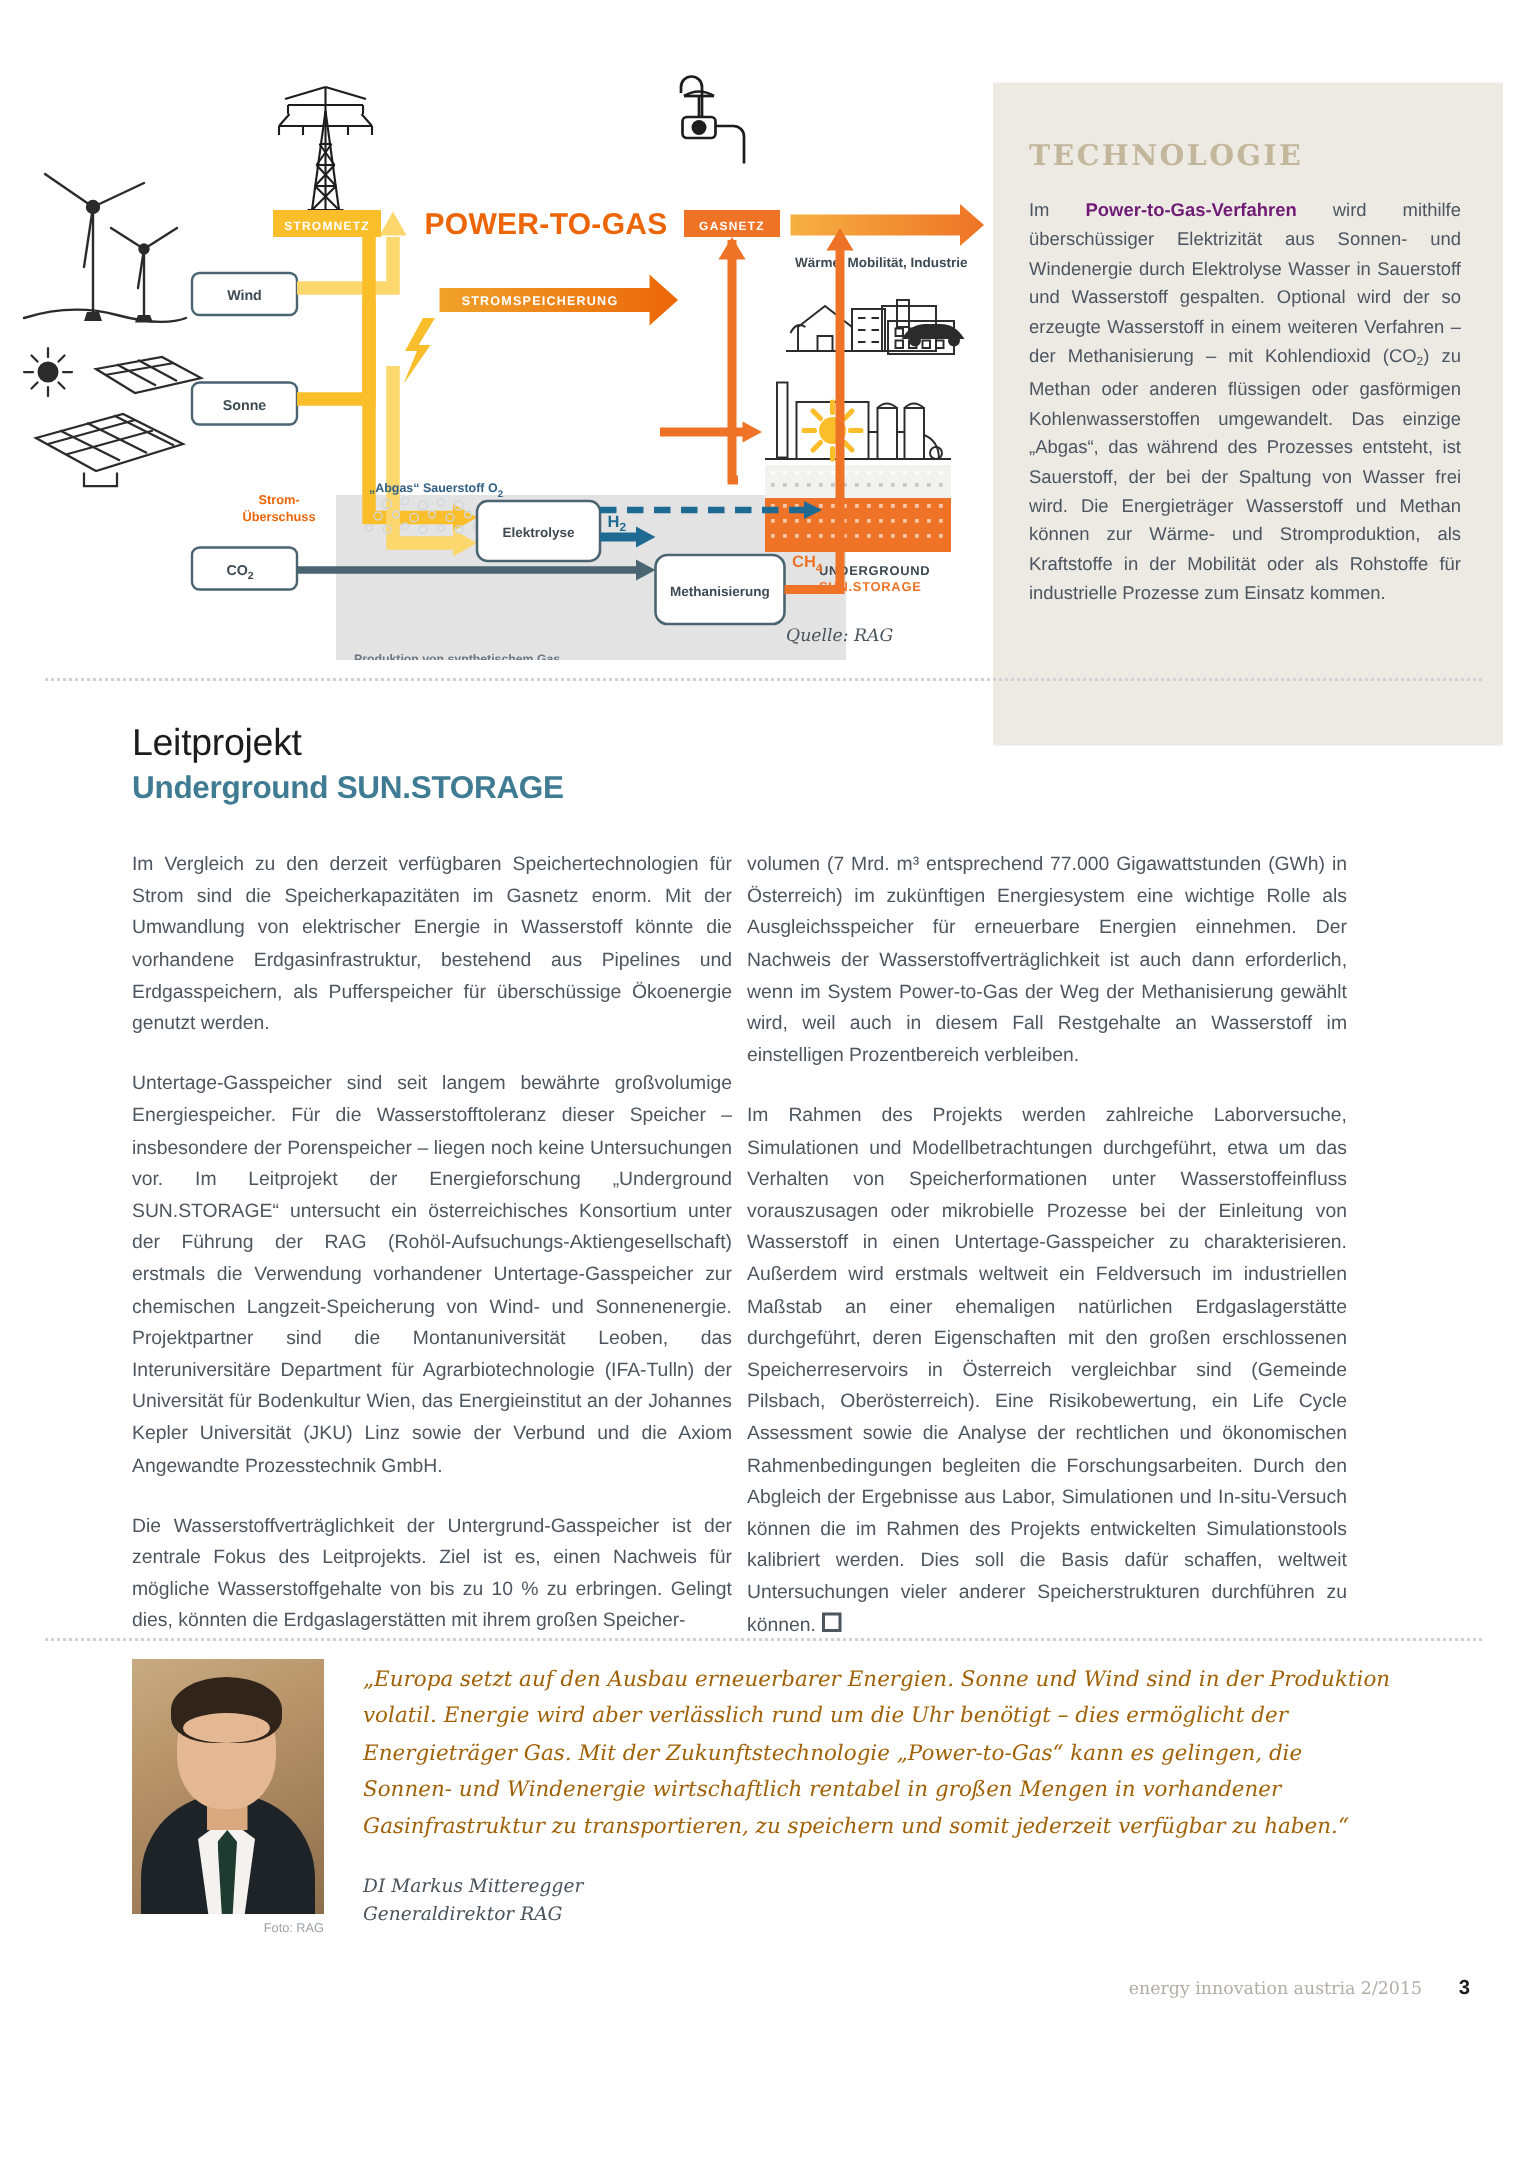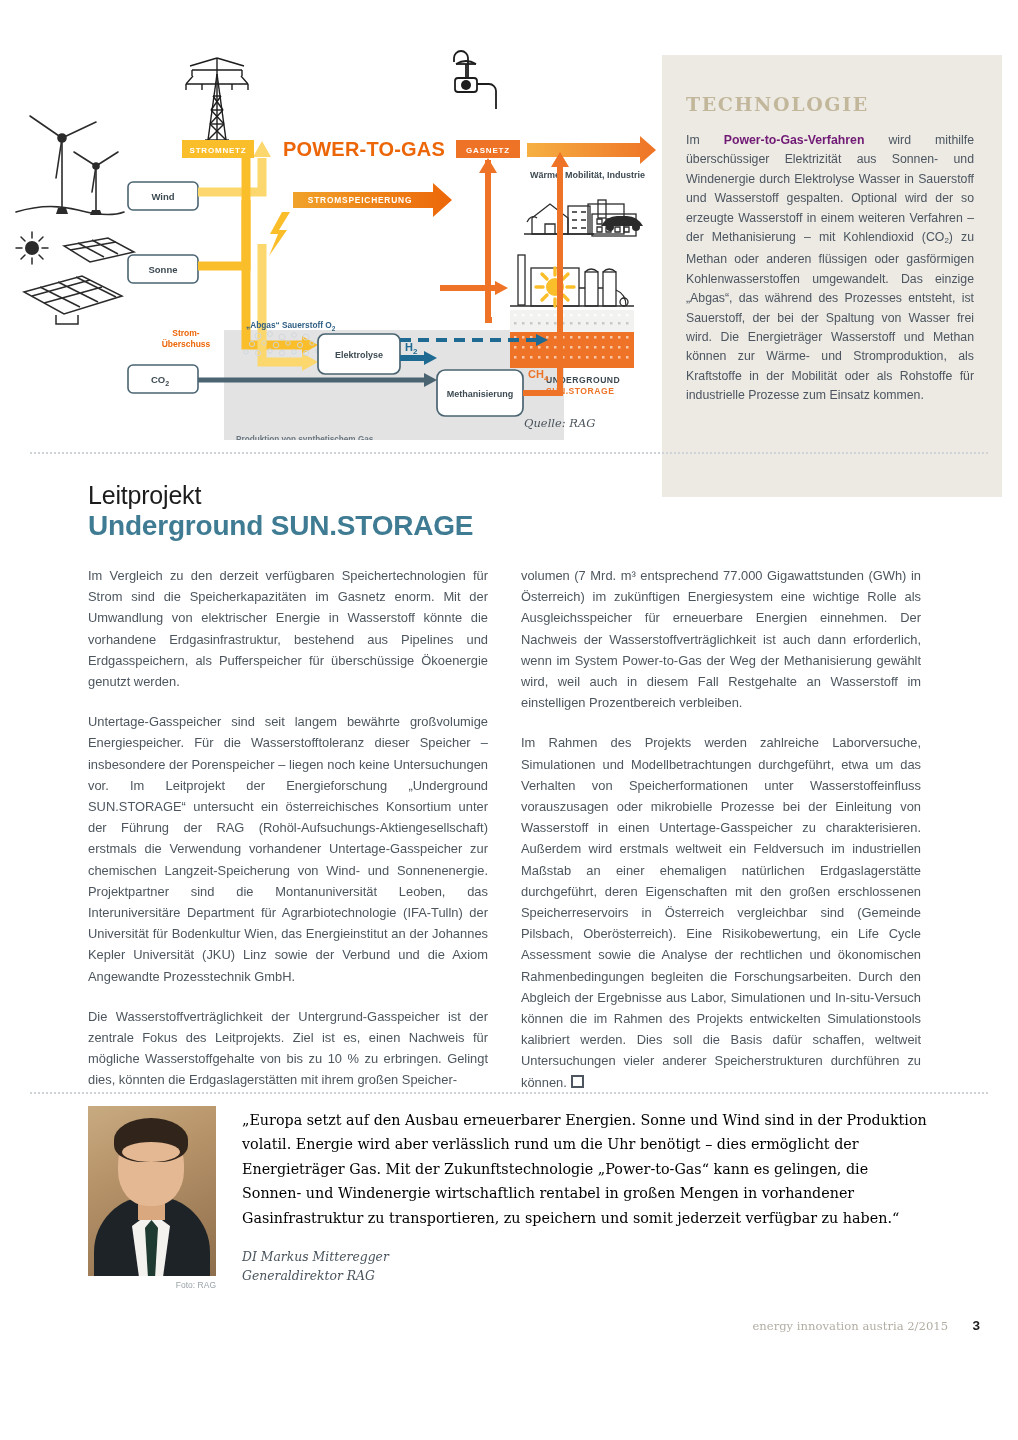--- a/index.html
+++ b/index.html
@@ -45,25 +45,25 @@
     border-top:2px dotted #cdd3d6;
   }
 
   
   .article { position:absolute; left:88px; top:480px; width:840px; }
   .kicker {
     font-size:25px; font-weight:normal; color:#1c1c1c;
     letter-spacing:-0.2px; margin:0; line-height:30px;
   }
   .headline {
-    font-size:28px; font-weight:bold; color:#3f7c93;
+    font-size:21px; font-weight:bold; color:#3f7c93;
     letter-spacing:-0.2px; margin:0 0 24px 0; line-height:31px;
   }
 
-  .cols { display:flex; gap:33px; }
+  .cols { display:flex; gap:10px; }
   .col { width:400px; }
   .col p {
     font-size:12.9px; line-height:21.2px;
     text-align:justify; color:#4d565e;
     margin:0 0 19px 0;
     hyphens:none;
   }
   .col p:last-child { margin-bottom:0; }
   .endmark {
     display:inline-block; width:9px; height:9px;
@@ -119,22 +119,23 @@
     position:absolute; left:50px; top:88px; width:27px; height:26px;
     background:#d9a87f;
   }
   .photo-credit {
     font-size:8.5px; color:#9aa2a8; text-align:right;
     margin-top:4px; font-family:"Liberation Sans", sans-serif;
   }
   .quote-text-wrap { flex:1; padding-top:2px; }
   .quote-text {
     font-family:"DejaVu Serif", serif;
+    font-style:italic;
     font-size:14.3px; line-height:24.4px;
-    color:#000000;
+    color:#a16207;
     margin:0 0 18px 0;
   }
   .quote-name, .quote-role {
     font-family:"DejaVu Serif", serif;
     font-style:italic; font-size:12.4px; line-height:18.5px;
     color:#4a545c; margin:0;
   }
 
   
   .footer {

